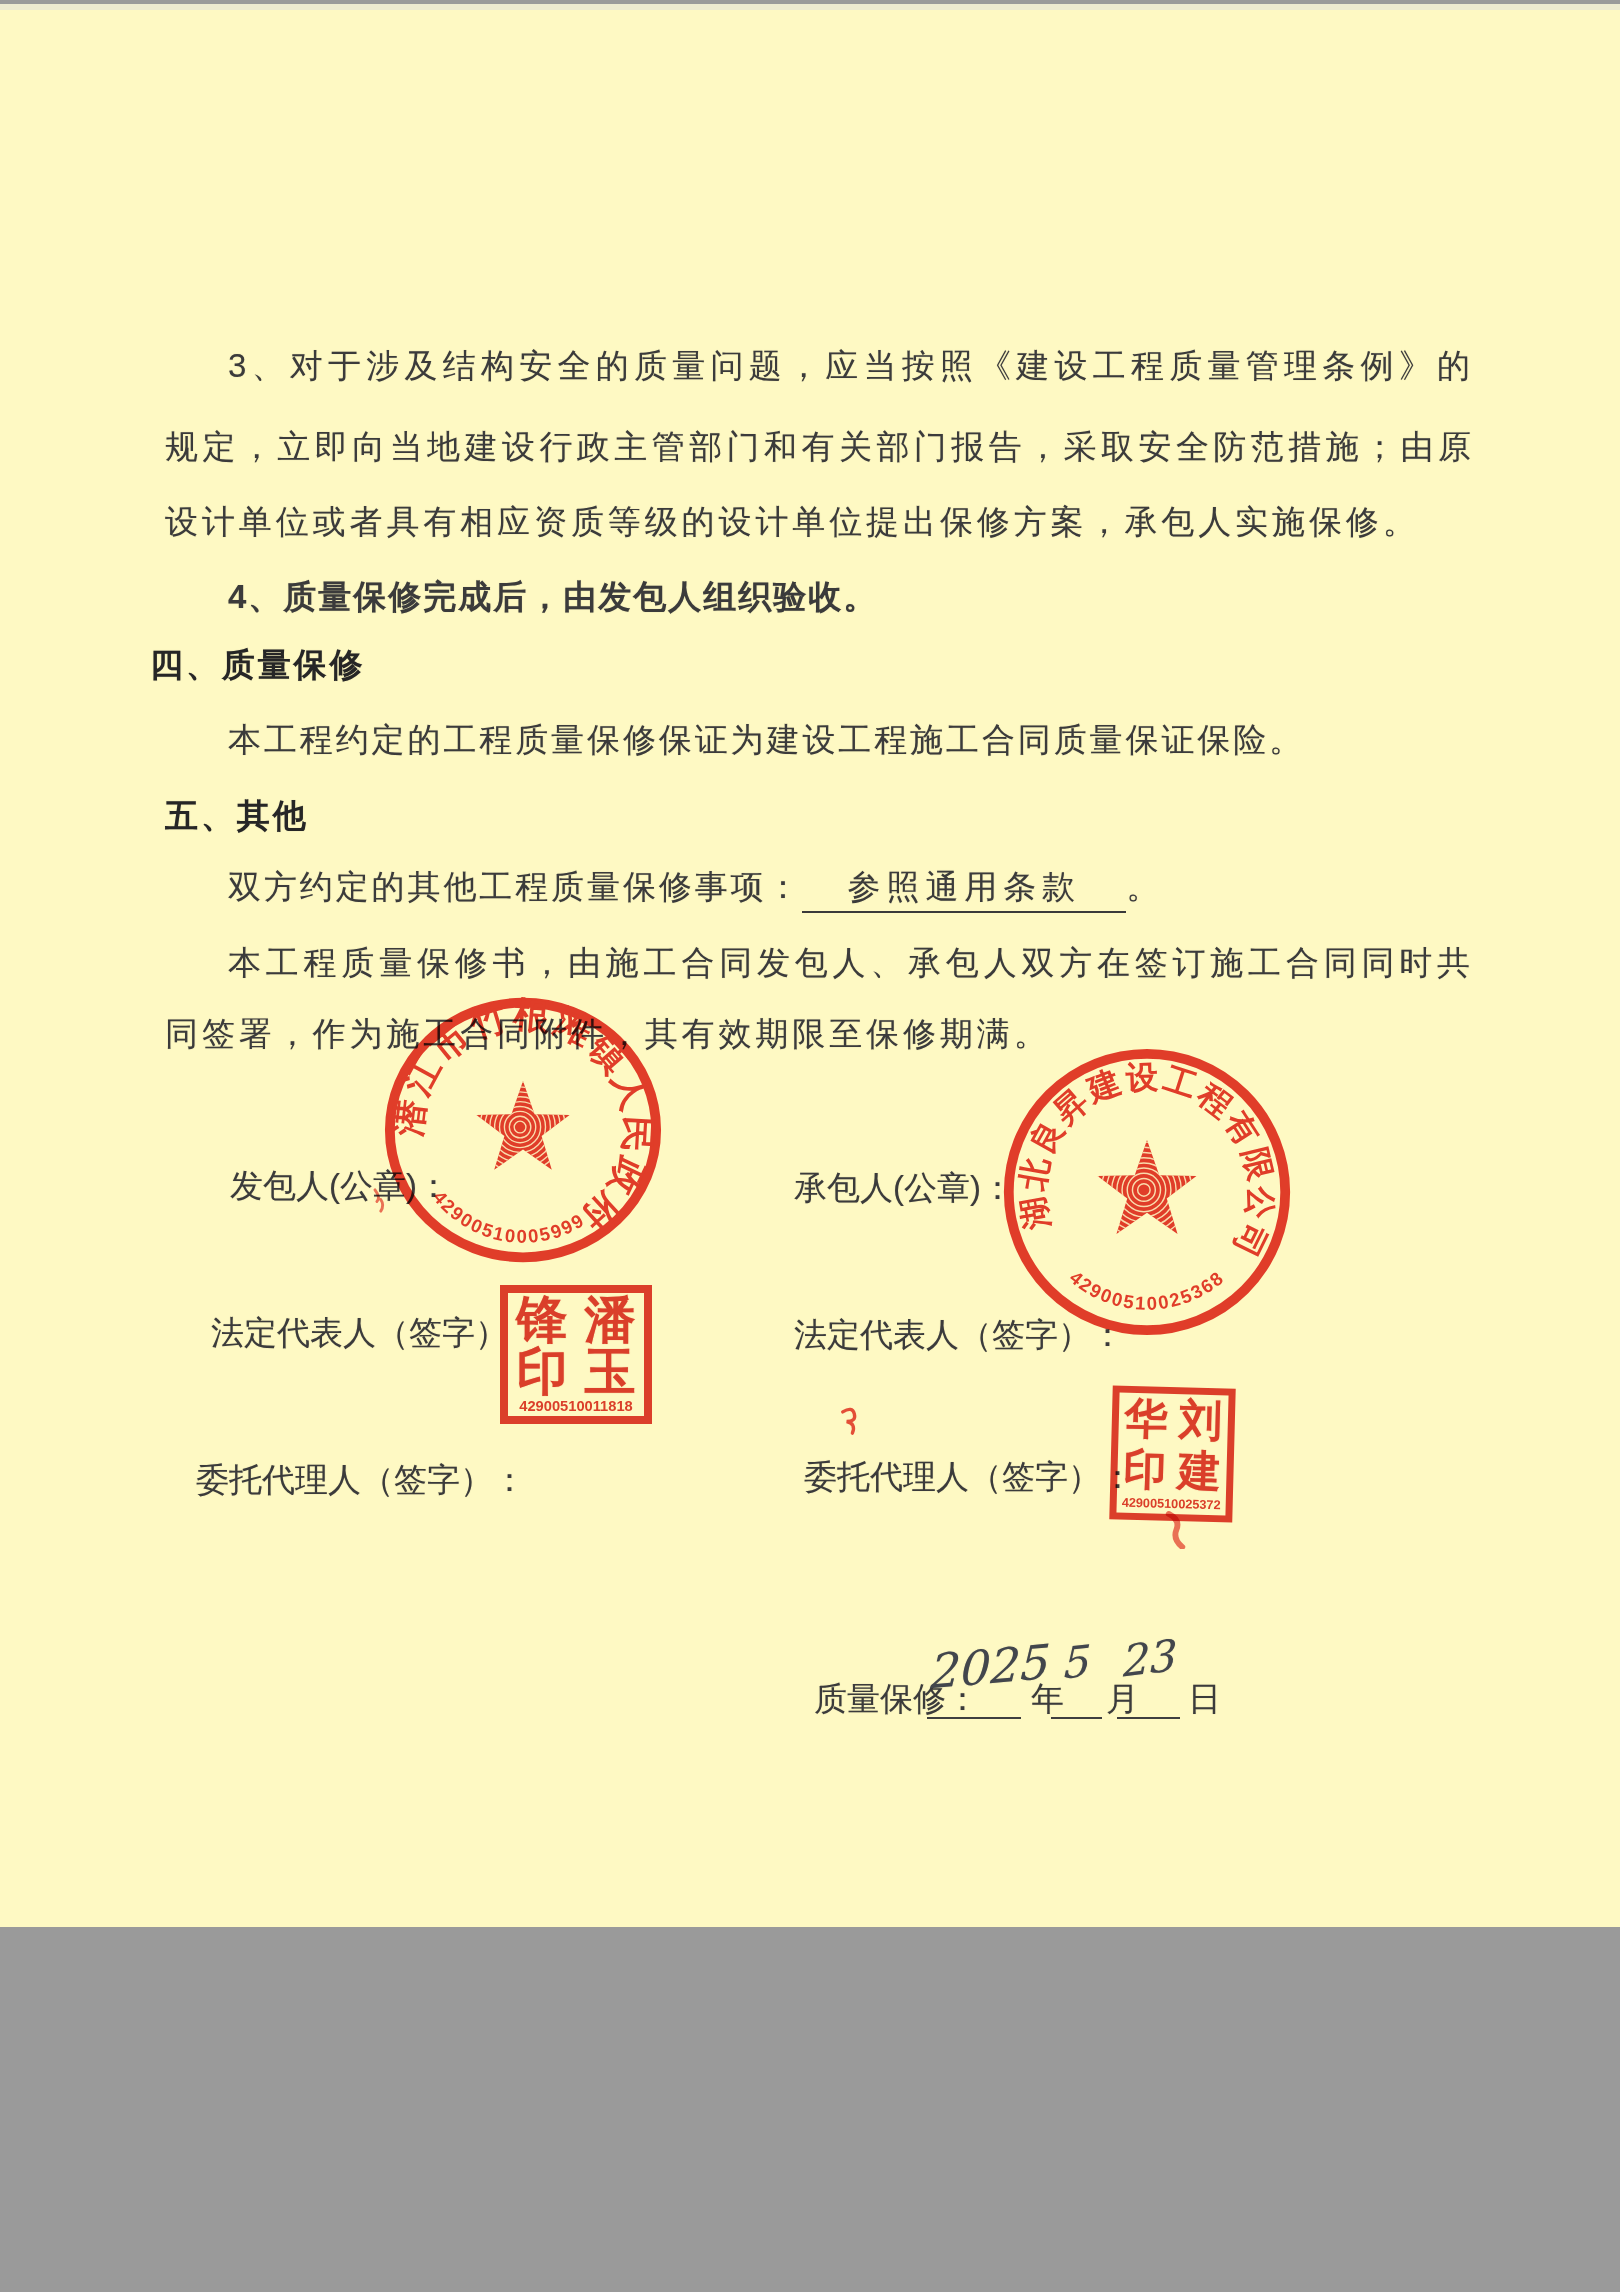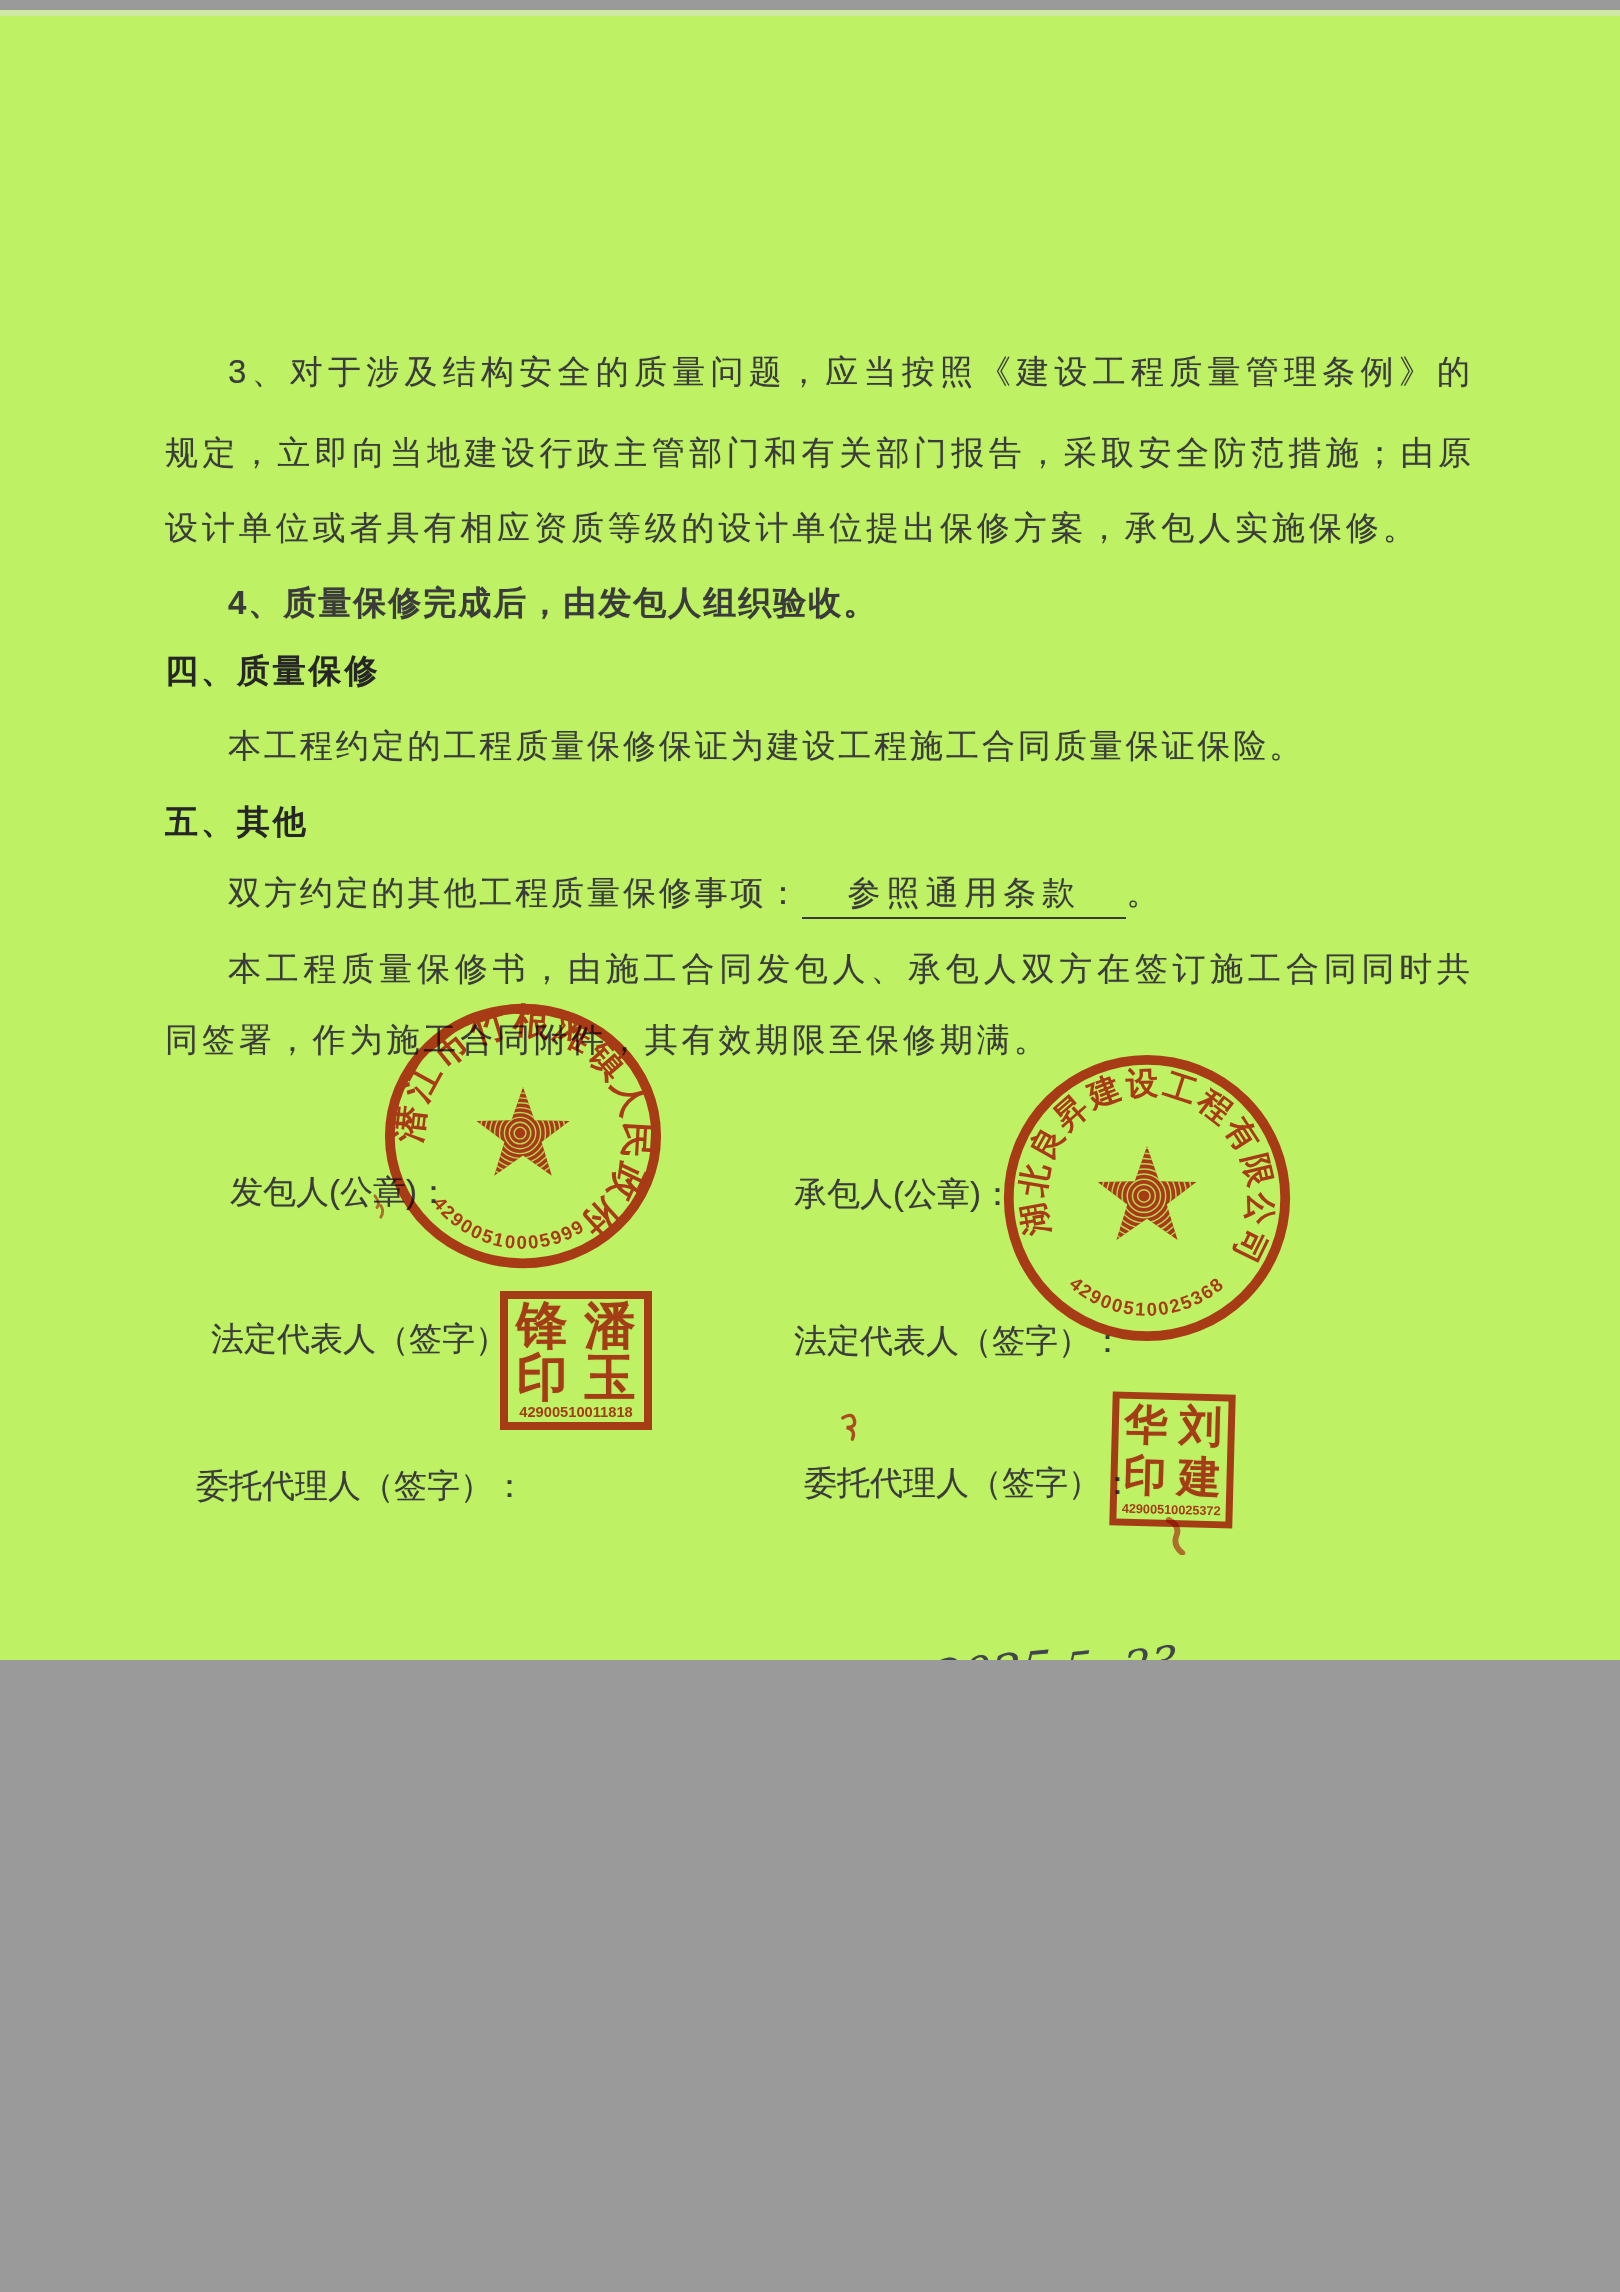--- a/index.html
+++ b/index.html
@@ -1,18 +1,18 @@
 <!DOCTYPE html>
 <html><head>
 <meta charset="utf-8">
 <style>
   html,body{margin:0;padding:0;background:#9a9a9a;}
   .page{
-    position:relative;width:1620px;height:1650px;margin:10px auto;
-    background:#bef264;overflow:hidden;
+    position:relative;width:1620px;height:1923px;margin:4px auto;
+    background:#fef9c3;overflow:hidden;
     font-family:"Liberation Sans","DejaVu Sans",sans-serif;
     color:#3b3b3b;
   }
   .scan-edge{position:absolute;left:0;top:0;width:100%;height:5.9px;background:#dededa;opacity:.55;}
   .bline{
     position:absolute;font-size:33px;line-height:45px;color:#3b3b3b;
     text-shadow:0 0 1px rgba(40,40,40,.28);white-space:nowrap;
   }
   .just{white-space:normal;text-align:justify;text-align-last:justify;}
   .bold{font-weight:bold;color:#262626;}
@@ -51,21 +51,21 @@
 </head>
 <body>
 
 <div class="page">
   <div class="scan-edge"></div>
 
   <div class="bline just" style="left:228px;top:339px;width:1242px;">3、对于涉及结构安全的质量问题，应当按照《建设工程质量管理条例》的</div>
   <div class="bline just" style="left:165px;top:420px;width:1306px;">规定，立即向当地建设行政主管部门和有关部门报告，采取安全防范措施；由原</div>
   <div class="bline ls4" style="left:165px;top:495px;">设计单位或者具有相应资质等级的设计单位提出保修方案，承包人实施保修。</div>
   <div class="bline ls2" style="left:228px;top:570px;font-weight:bold;">4、质量保修完成后，由发包人组织验收。</div>
-  <div class="bline bold ls3" style="left:165px;top:638px;">四、质量保修</div>
+  <div class="bline bold ls3" style="left:150px;top:638px;">四、质量保修</div>
   <div class="bline ls3" style="left:228px;top:713px;">本工程约定的工程质量保修保证为建设工程施工合同质量保证保险。</div>
   <div class="bline bold ls3" style="left:165px;top:789px;">五、其他</div>
 
   <div class="bline" style="left:228px;top:860px;">
     <span class="ls3">双方约定的其他工程质量保修事项：</span><span class="blankline">参照通用条款</span><span>。</span>
   </div>
 
   <div class="bline just" style="left:228px;top:936px;width:1242px;">本工程质量保修书，由施工合同发包人、承包人双方在签订施工合同同时共</div>
   <div class="bline ls4" style="left:165px;top:1007px;">同签署，作为施工合同附件，其有效期限至保修期满。</div>
 

